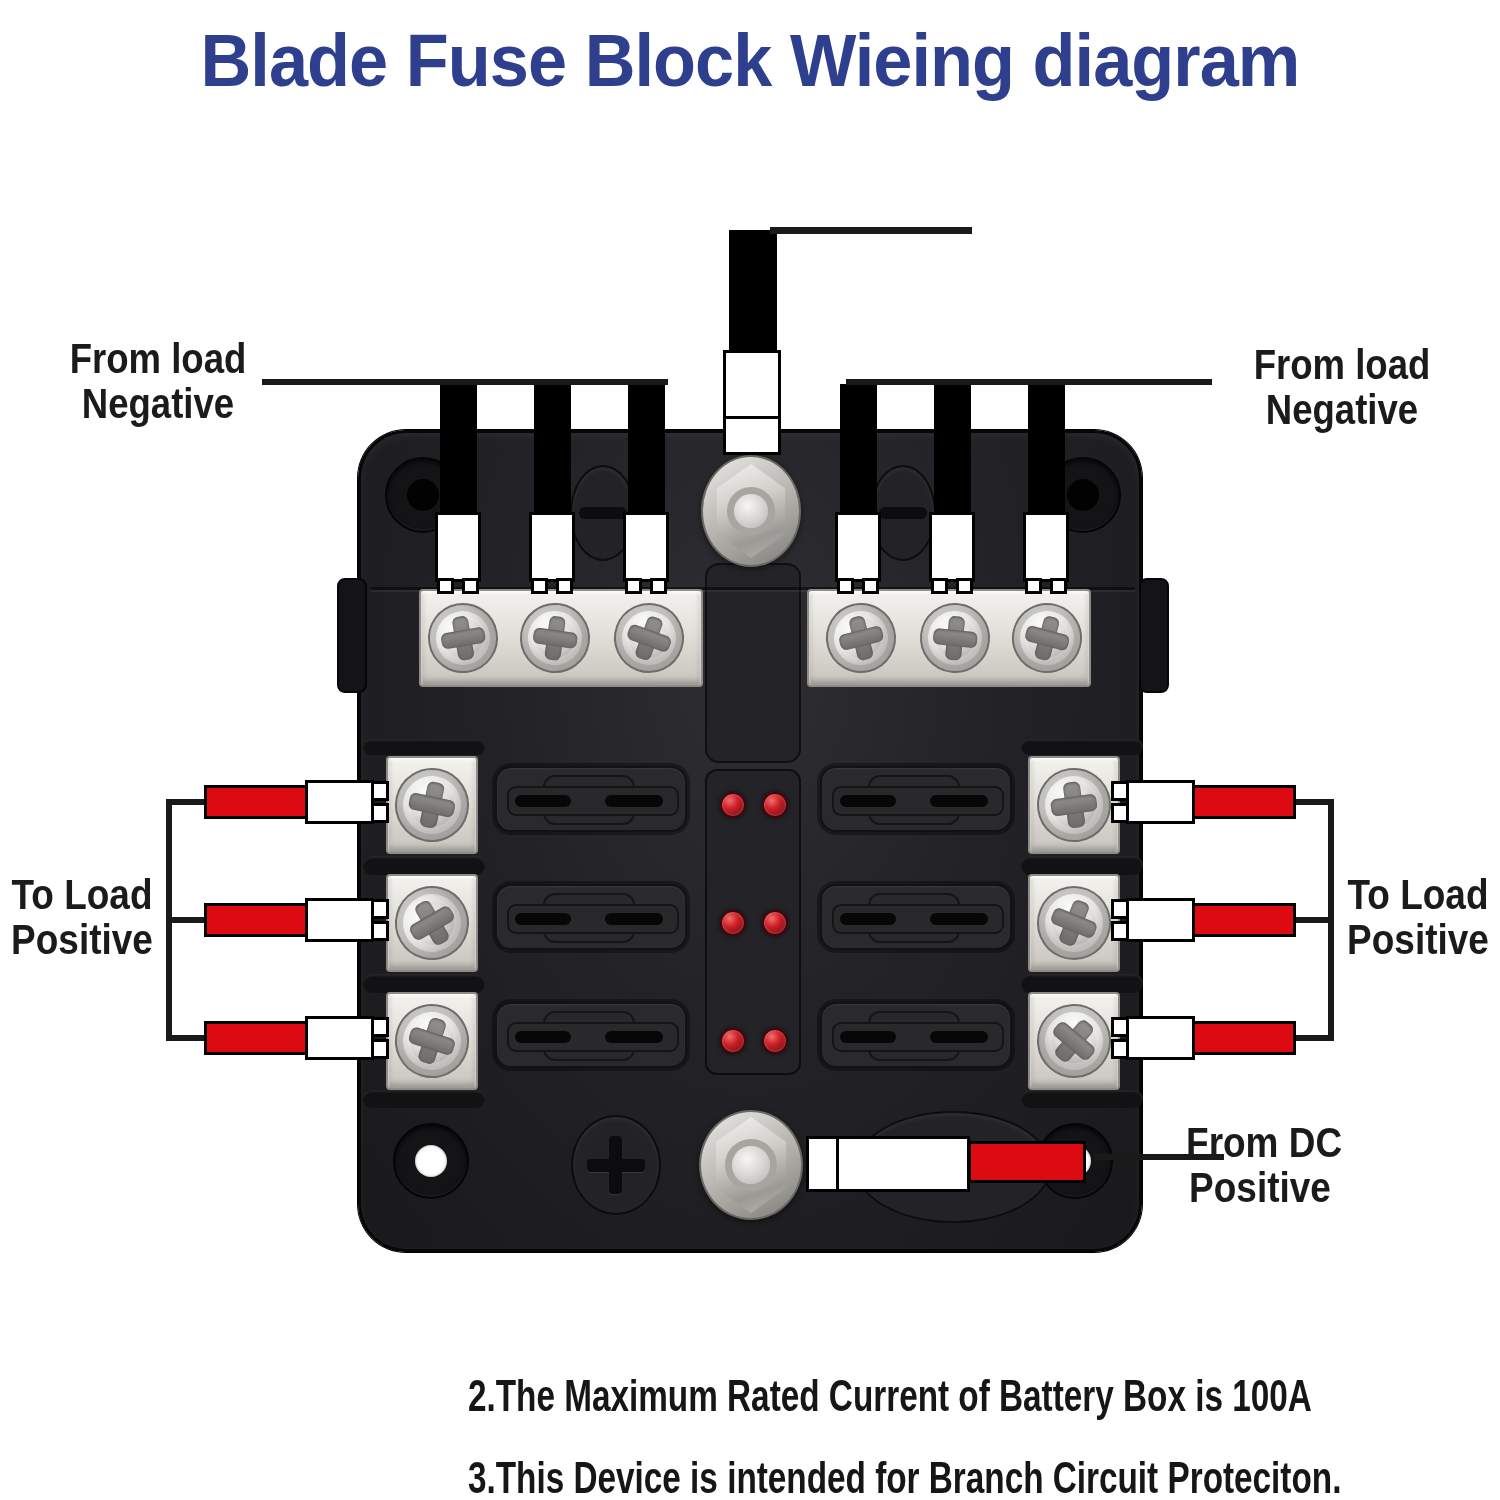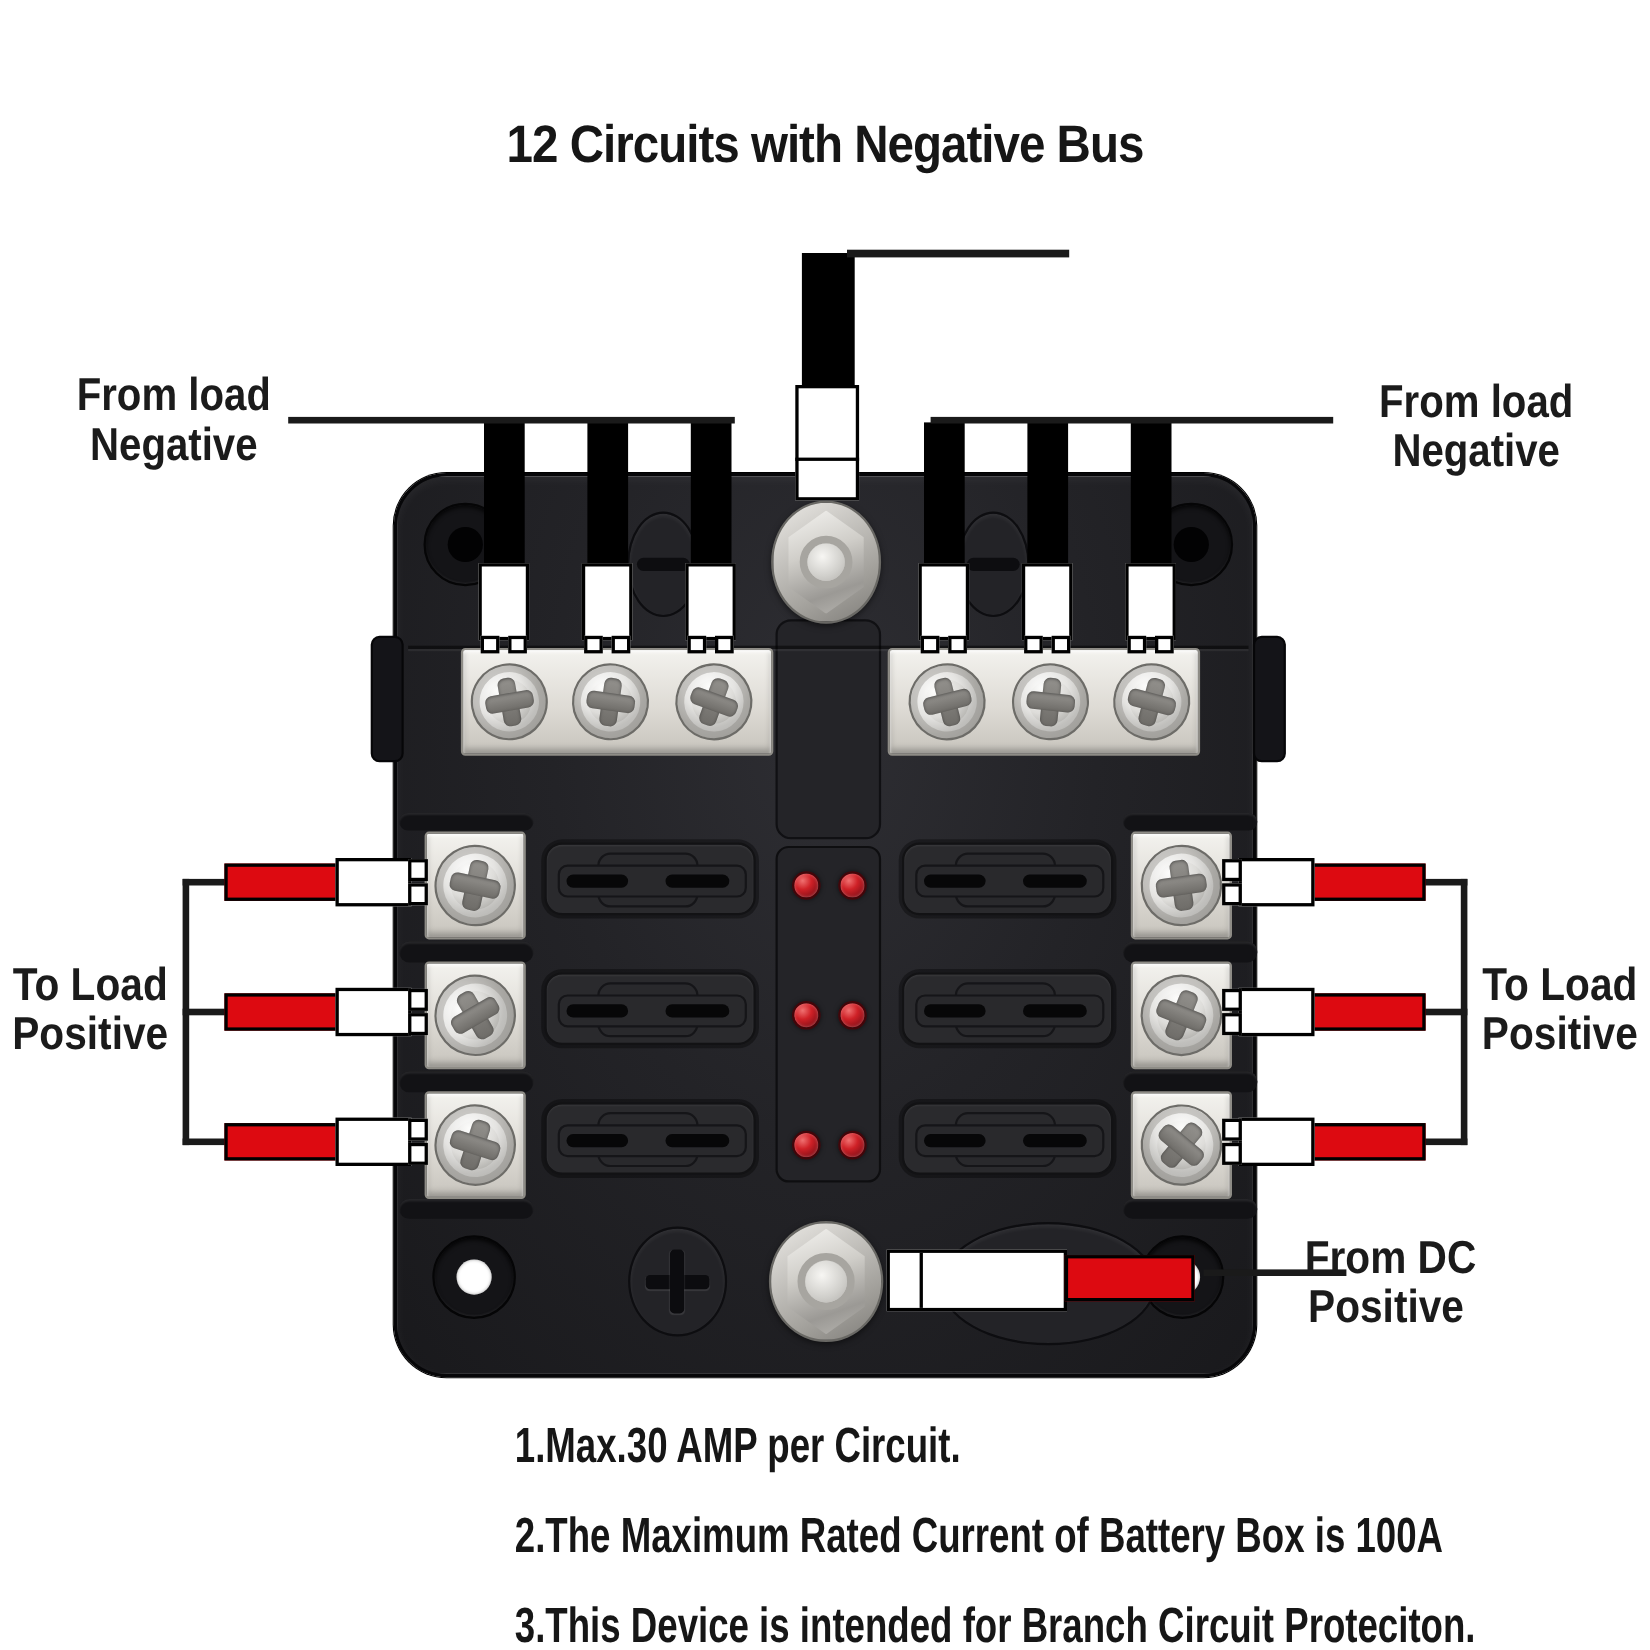--- a/index.html
+++ b/index.html
@@ -61,22 +61,22 @@
   .emblem-bar{position:absolute;background:#0c0c0f;border-radius:4px;box-shadow:0 1px 1px rgba(255,255,255,.1);}
   .note-head{position:absolute;left:55px;top:1364px;font-size:52px;line-height:60px;font-weight:bold;
         color:var(--title-blue,#2e3f8e);}
   .note-item{position:absolute;left:468px;font-size:45px;line-height:52px;font-weight:bold;color:#161616;}
 </style>
 </head>
 <body>
 
 <div class="canvas">
 
-  <div class="subtitle">
-      <span class="cond-c" style="transform:scaleX(.9)">12 Circuits with Negative Bus</span>
+  <div class="title">
+      <span class="cond-c" style="transform:scaleX(.95)">Blade Fuse Block Wieing diagram</span>
     </div>
 
   <div id="block">
       <div class="etab" style="position: absolute; left: -24px; top: 145px; width: 30px; height: 115px;"></div>
       <div class="etab" style="position: absolute; left: 778px; top: 145px; width: 30px; height: 115px;"></div>
       <div class="ridge" style="position: absolute; left: 2px; top: 306px; width: 122px; height: 16px;"></div>
       <div class="ridge" style="position: absolute; left: 660px; top: 306px; width: 122px; height: 16px;"></div>
       <div class="ridge" style="position: absolute; left: 2px; top: 423px; width: 122px; height: 19px;"></div>
       <div class="ridge" style="position: absolute; left: 660px; top: 423px; width: 122px; height: 19px;"></div>
       <div class="ridge" style="position: absolute; left: 2px; top: 541px; width: 122px; height: 19px;"></div>
@@ -264,23 +264,20 @@
   <div class="lbl-2line" style="left:1336px;top:872px;width:164px;">
     <span class="cond-c" style="transform:scaleX(.88)">To Load</span>
     <span class="cond-c" style="transform:scaleX(.88)">Positive</span>
   </div>
 
   <div class="lbl-2line" style="left:1176px;top:1120px;width:168px;">
     <span class="cond-c" style="transform:scaleX(.88)">From DC</span>
     <span class="cond-c" style="transform:scaleX(.88)">Positive</span>
   </div>
 
-  <div class="note-item" style="top:1288px;">
-    <span class="cond" style="transform:scaleX(.74)">1.Max.30 AMP per Circuit.</span>
-  </div>
   <div class="note-item" style="top:1370px;">
     <span class="cond" style="transform:scaleX(.74)">2.The Maximum Rated Current of Battery Box is 100A</span>
   </div>
   <div class="note-item" style="top:1452px;">
     <span class="cond" style="transform:scaleX(.74)">3.This Device is intended for Branch Circuit Proteciton.</span>
   </div>
 
 </div>
 
 </body></html>

